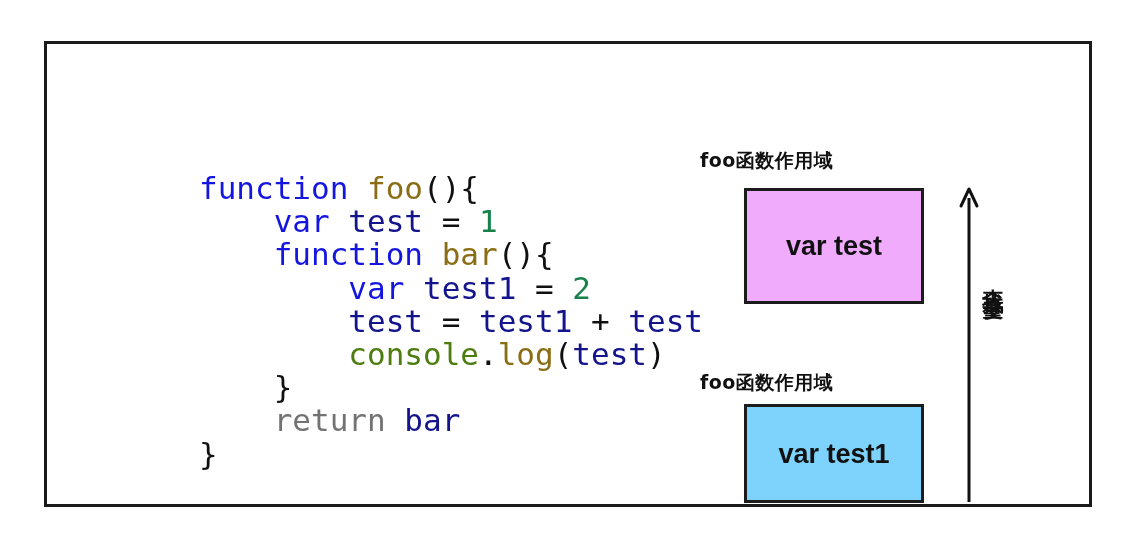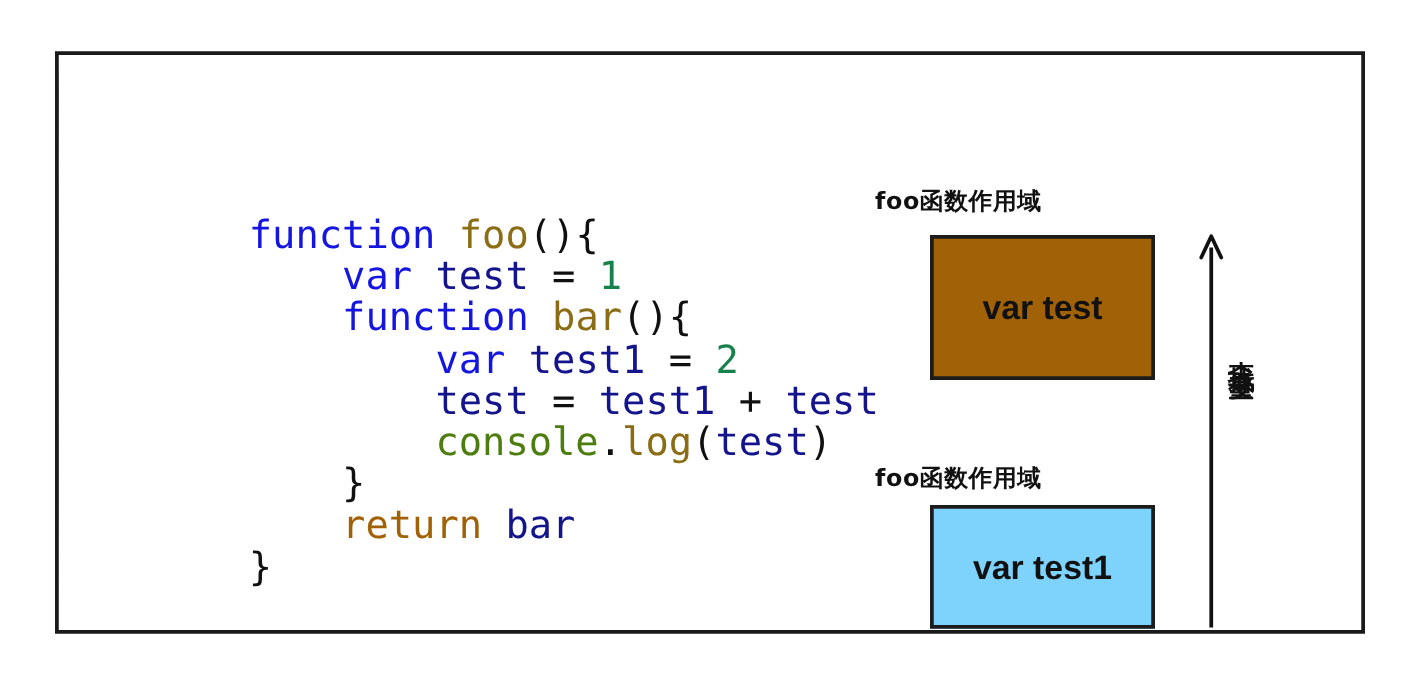--- a/index.html
+++ b/index.html
@@ -60,21 +60,21 @@
     font-family: "DejaVu Sans Mono", "Liberation Mono", monospace;
     font-size: 31px;
     line-height: 33.2px;
     white-space: pre;
     letter-spacing: 0px;
     color: #101010;
   }
   .code .line { display: block; height: 33.2px; }
 
   .t-kw       { color: #1515e0; }   
-  .t-ret      { color: #a16207; }   
+  .t-ret      { color: #737373; }   
   .t-fn       { color: #8a6d14; }   
   .t-id       { color: #14148c; }   
   .t-num      { color: #16814a; }   
   .t-obj      { color: #4d7c0f; }   
   .t-punc     { color: #101010; }   
 
   
   .scope-label {
     position: absolute;
     font-family: "DejaVu Sans", sans-serif;
@@ -144,21 +144,21 @@
 <body>
 
 <div id="canvas">
 
   <div class="frame">
 
     <div class="code" id="code-block"><span class="line"><span class="t-kw">function</span><span class="t-punc"> </span><span class="t-fn">foo</span><span class="t-punc">(){</span></span><span class="line"><span class="t-punc">    </span><span class="t-kw">var</span><span class="t-punc"> </span><span class="t-id">test</span><span class="t-punc"> </span><span class="t-punc">=</span><span class="t-punc"> </span><span class="t-num">1</span></span><span class="line"><span class="t-punc">    </span><span class="t-kw">function</span><span class="t-punc"> </span><span class="t-fn">bar</span><span class="t-punc">(){</span></span><span class="line"><span class="t-punc">        </span><span class="t-kw">var</span><span class="t-punc"> </span><span class="t-id">test1</span><span class="t-punc"> </span><span class="t-punc">=</span><span class="t-punc"> </span><span class="t-num">2</span></span><span class="line"><span class="t-punc">        </span><span class="t-id">test</span><span class="t-punc"> </span><span class="t-punc">=</span><span class="t-punc"> </span><span class="t-id">test1</span><span class="t-punc"> </span><span class="t-punc">+</span><span class="t-punc"> </span><span class="t-id">test</span></span><span class="line"><span class="t-punc">        </span><span class="t-obj">console</span><span class="t-punc">.</span><span class="t-fn">log</span><span class="t-punc">(</span><span class="t-id">test</span><span class="t-punc">)</span></span><span class="line"><span class="t-punc">    </span><span class="t-punc">}</span></span><span class="line"><span class="t-punc">    </span><span class="t-ret">return</span><span class="t-punc"> </span><span class="t-id">bar</span></span><span class="line"><span class="t-punc">}</span></span></div>
 
     <div class="scope-label" id="foo-scope-label" style="left:653px; top:104px;">foo函数作用域</div>
 
-    <div class="scope-box" id="foo-scope-box" style="background: #a16207; border-color: rgb(28, 28, 28);">
+    <div class="scope-box" id="foo-scope-box" style="background: #f0abfc; border-color: rgb(28, 28, 28);">
         <div class="entry">var test</div>
       </div>
 
     <div class="scope-label" id="bar-scope-label" style="left:653px; top:326px;">foo函数作用域</div>
 
     <div class="scope-box" id="bar-scope-box" style="background: #7dd3fc; border-color: rgb(28, 28, 28);">
         <div class="entry">var test1</div>
       </div>
 
     <div class="arrow-wrap">

